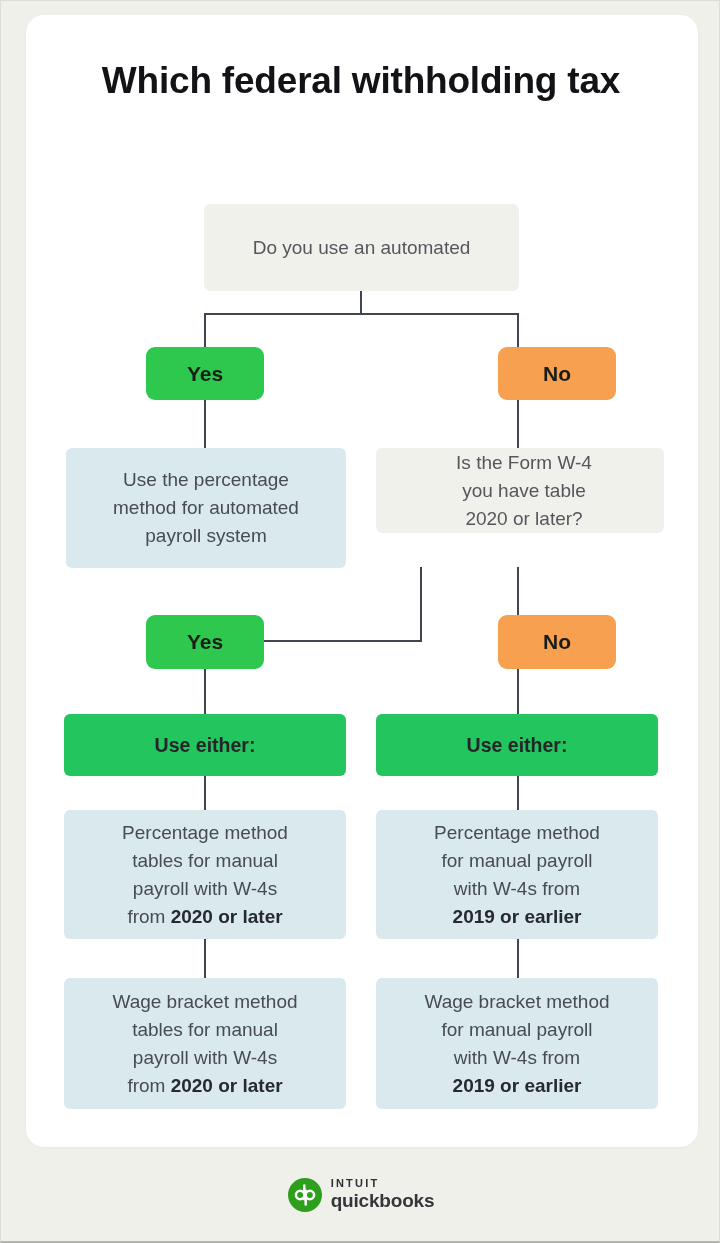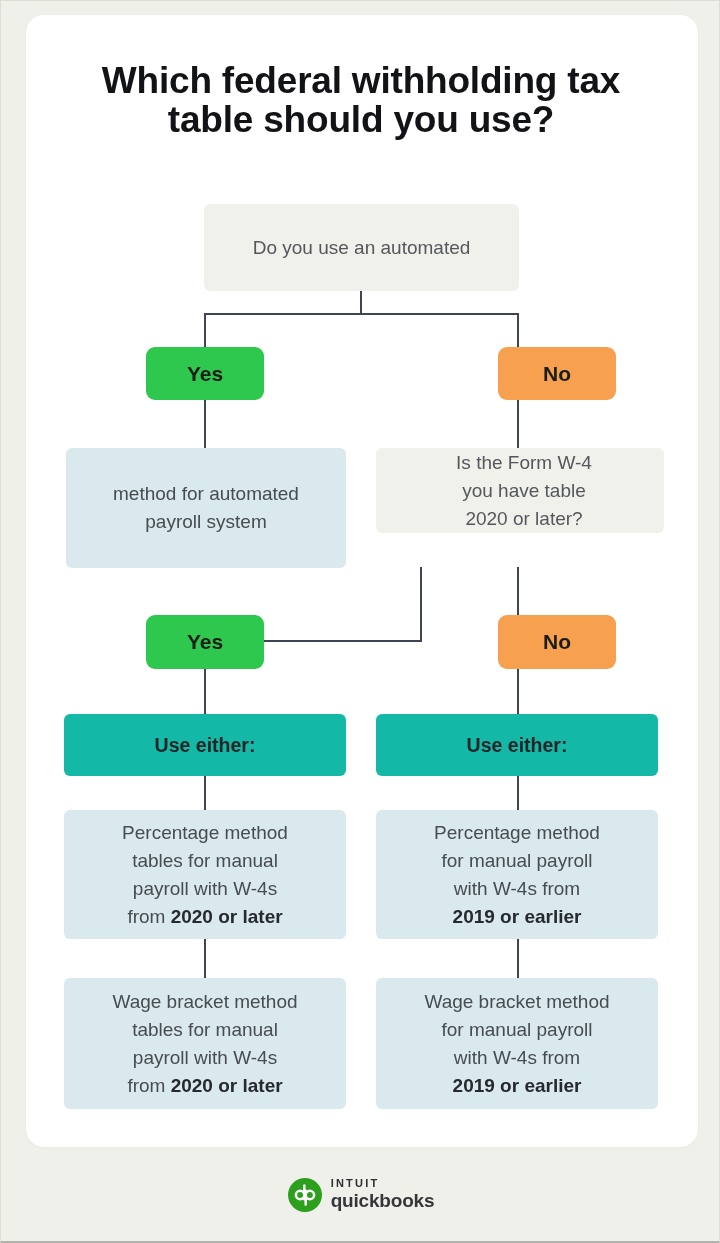--- a/index.html
+++ b/index.html
@@ -26,21 +26,21 @@
   }
   .title span{display:block;}
   .node{
     position:absolute;
     display:flex;flex-direction:column;align-items:center;justify-content:center;
     text-align:center;border-radius:6px;
   }
   .gray{background:#f1f1ec;color:#54575c;font-size:19px;line-height:28px;}
   .blue{background:#d9e9ee;color:#474c51;font-size:19px;line-height:28px;}
   .blue b, .gray b{color:#26292e;font-weight:bold;}
-  .either{background:#14b8a6;color:#232528;font-size:19.5px;font-weight:bold;}
+  .either{background:#22c55e;color:#232528;font-size:19.5px;font-weight:bold;}
   .btn{
     position:absolute;width:118px;
     display:flex;align-items:center;justify-content:center;
     border-radius:9px;
     font-size:21px;font-weight:bold;color:#1a1c18;
   }
   .btn.green{background:#2fc84f;}
   .btn.orange{background:#f7a04f;margin-left:40px;}
   .conn{position:absolute;background:#3f4552;}
   .footer{
@@ -53,21 +53,20 @@
 </style>
 </head>
 <body>
 
 <div class="canvas">
 
   <div class="card"></div>
 
   <h1 class="title">
     <span>Which federal withholding tax</span>
-    <span>table should you use?</span>
   </h1>
 
   <div class="conn" style="left:359px;top:278px;width:2px;height:36px;"></div>
   <div class="conn" style="left:203px;top:312px;width:315px;height:2px;"></div>
   <div class="conn" style="left:203px;top:312px;width:2px;height:35px;"></div>
   <div class="conn" style="left:516px;top:312px;width:2px;height:35px;"></div>
   <div class="conn" style="left:203px;top:398px;width:2px;height:50px;"></div>
   <div class="conn" style="left:516px;top:398px;width:2px;height:50px;"></div>
   <div class="conn" style="left:419px;top:566px;width:2px;height:75px;"></div>
   <div class="conn" style="left:263px;top:639px;width:158px;height:2px;"></div>
@@ -80,20 +79,21 @@
   <div class="conn" style="left:516px;top:937px;width:2px;height:41px;"></div>
 
   <div class="node gray" style="left:203px;top:203px;width:315px;height:87px;">
     <div>Do you use an automated</div>
   </div>
 
   <div class="btn green" style="left:145px;top:346px;height:53px;">Yes</div>
   <div class="btn orange" style="left:457px;top:346px;height:53px;">No</div>
 
   <div class="node blue" style="left:65px;top:447px;width:280px;height:120px;">
+    <div>Use the percentage</div>
     <div>method for automated</div>
     <div>payroll system</div>
   </div>
 
   <div class="node gray" style="left:375px;top:447px;width:280px;height:85px;padding-left:8px;">
     <div>Is the Form W-4</div>
     <div>you have table</div>
     <div>2020 or later?</div>
   </div>
 

